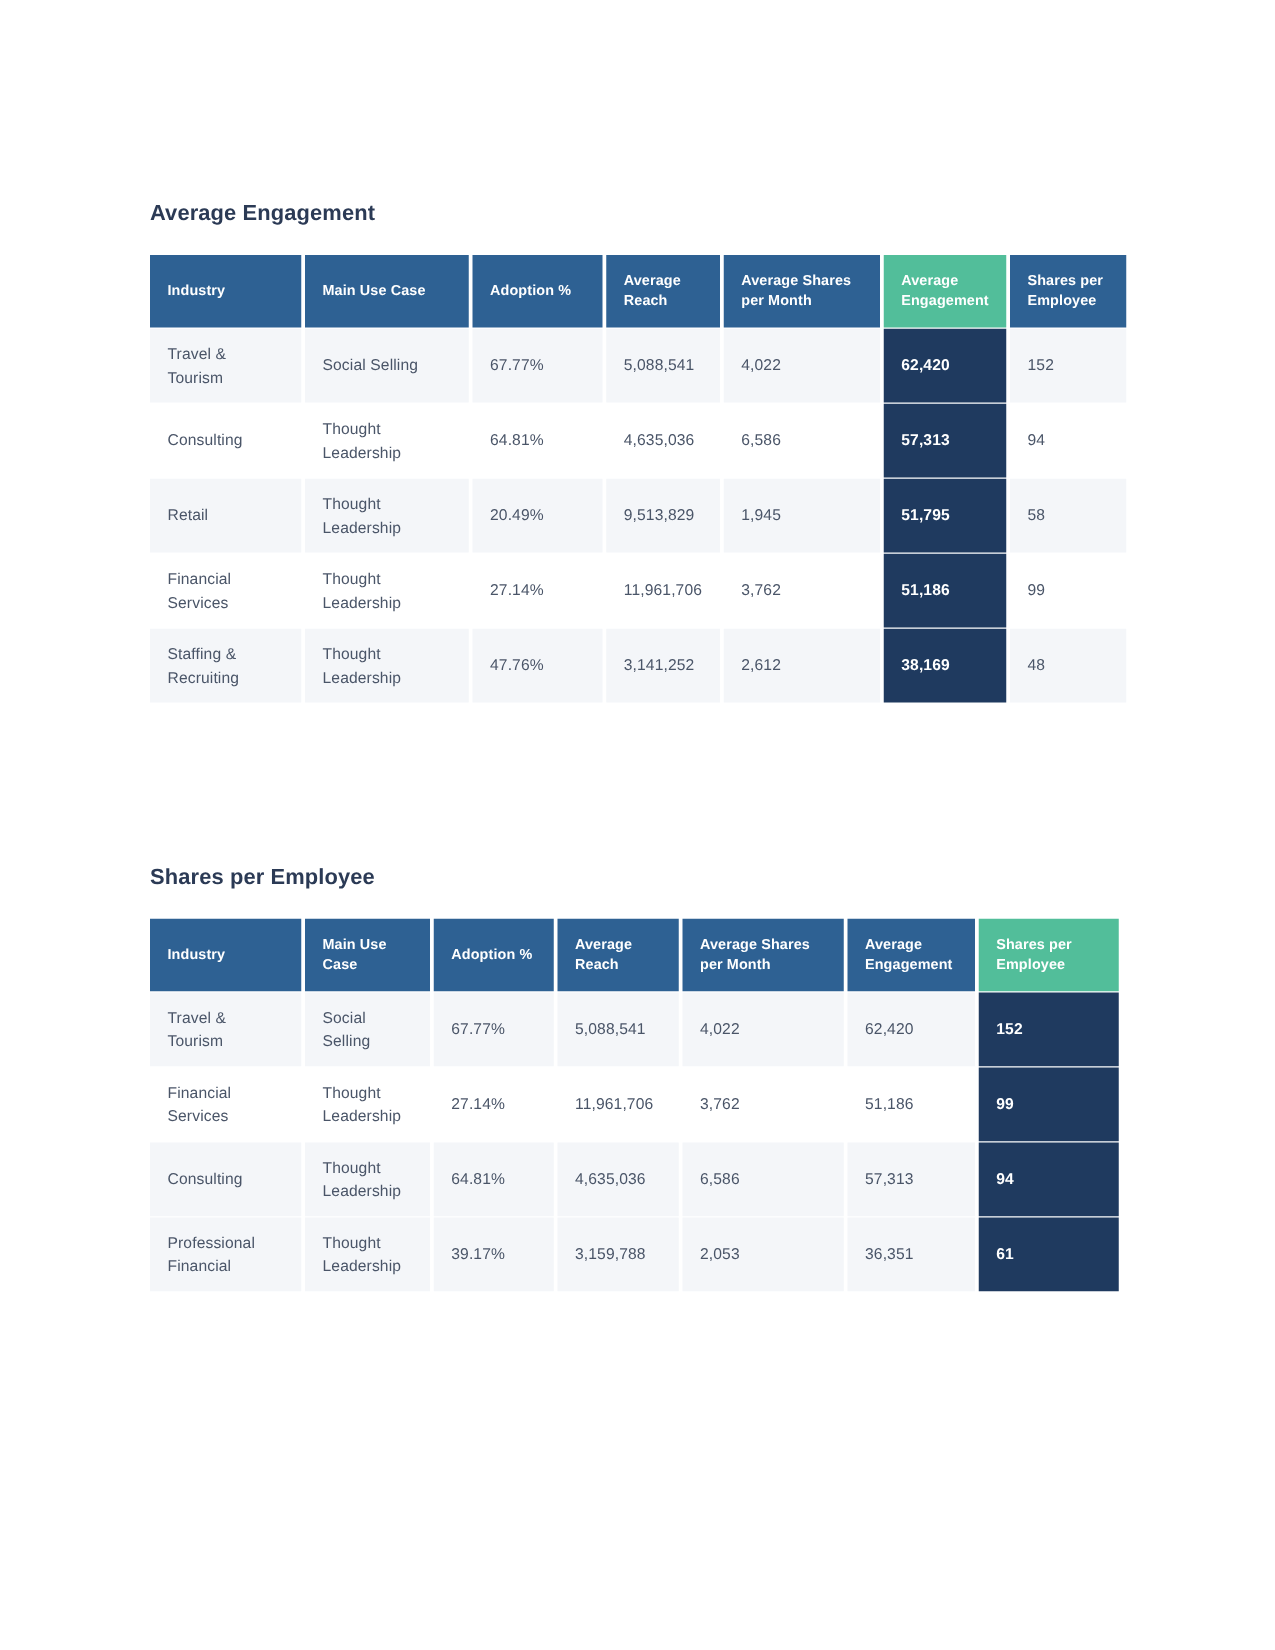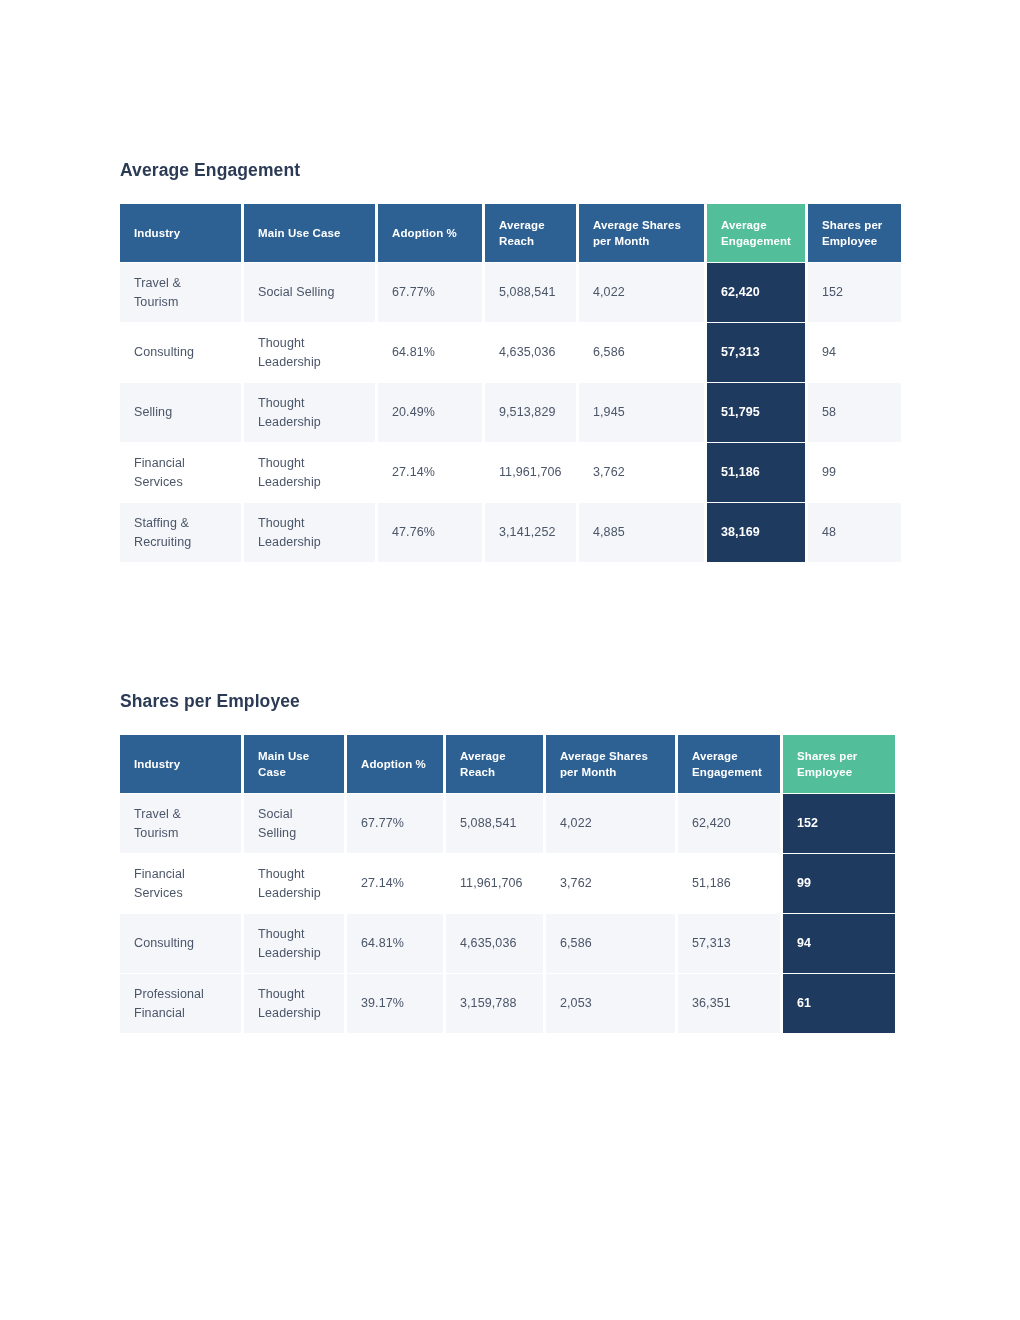--- a/index.html
+++ b/index.html
@@ -152,21 +152,21 @@
           <tr>
             <td>Consulting</td>
             <td>Thought Leadership</td>
             <td>64.81%</td>
             <td>4,635,036</td>
             <td>6,586</td>
             <td class="highlight-cell">57,313</td>
             <td>94</td>
           </tr>
           <tr class="odd">
-            <td>Selling</td>
+            <td>Retail</td>
             <td>Thought Leadership</td>
             <td>20.49%</td>
             <td>9,513,829</td>
             <td>1,945</td>
             <td class="highlight-cell">51,795</td>
             <td>58</td>
           </tr>
           <tr>
             <td>Financial Services</td>
             <td>Thought Leadership</td>
@@ -174,21 +174,21 @@
             <td>11,961,706</td>
             <td>3,762</td>
             <td class="highlight-cell">51,186</td>
             <td>99</td>
           </tr>
           <tr class="odd">
             <td>Staffing &amp; Recruiting</td>
             <td>Thought Leadership</td>
             <td>47.76%</td>
             <td>3,141,252</td>
-            <td>4,885</td>
+            <td>2,612</td>
             <td class="highlight-cell">38,169</td>
             <td>48</td>
           </tr>
         </tbody>
     </table>
   </div>
 
   <div class="section" id="section-shares-per-employee">
     <div class="section-title">Shares per Employee</div>
     <table class="data-table" id="table-shares-per-employee">

